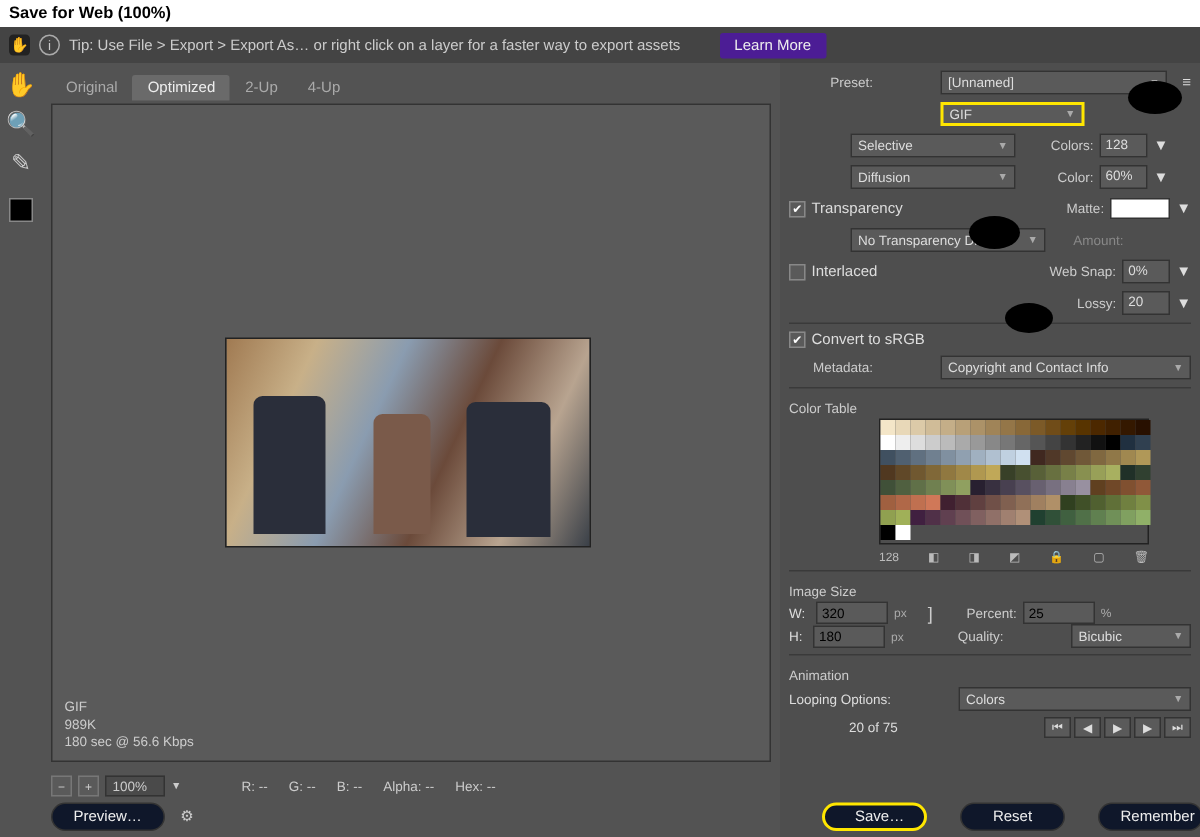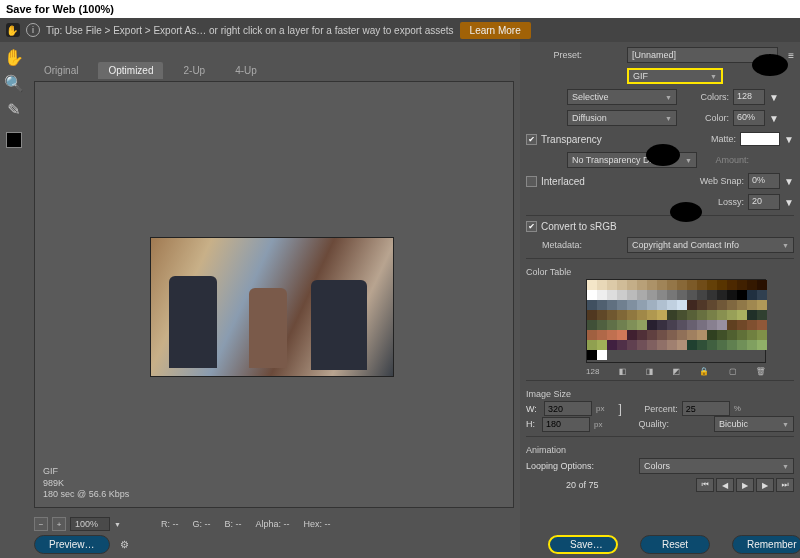--- a/index.html
+++ b/index.html
@@ -2,43 +2,43 @@
 <html><head>
 <meta charset="utf-8">
 <style>
   * { box-sizing: border-box; margin: 0; padding: 0; font-family: -apple-system, "Segoe UI", Arial, sans-serif; }
   body { background: #000; width: 800px; height: 558px; overflow: hidden; }
   .window { background: #fff; position: absolute; left: 0; top: 0; width: 800px; height: 558px; }
   .titlebar { background: #fff; color: #000; font-size: 11px; padding: 3px 6px; height: 18px; font-weight: bold; }
   .tipbar { background: #444; color: #ccc; font-size: 10px; height: 24px; display: flex; align-items: center; padding: 0 6px; gap: 6px; }
   .tipbar .hand { width: 14px; height: 14px; background: #222; border-radius: 3px; display:flex;align-items:center;justify-content:center;}
   .tipbar .info { width: 14px; height: 14px; border: 1px solid #aaa; border-radius: 50%; display: flex; align-items: center; justify-content: center; font-size: 9px; }
-  .learnmore { background: #a16207; color: #eee; font-size: 10px; padding: 3px 10px; border-radius: 2px; margin-left: 0; cursor:pointer;}
+  .learnmore { background: #4c1d95; color: #eee; font-size: 10px; padding: 3px 10px; border-radius: 2px; margin-left: 20px; cursor:pointer;}
   .main { background: #535353; height: 516px; display: flex; position: relative; }
   .toolcol { width: 28px; background: #535353; padding-top: 6px; display: flex; flex-direction: column; align-items: center; gap: 8px; }
   .tool { width: 18px; height: 18px; display:flex;align-items:center;justify-content:center; color:#ccc; cursor:pointer;}
   .swatch { width: 16px; height: 16px; background: #000; border: 1px solid #888; margin-top:6px;}
   .center { flex: 1; display: flex; flex-direction: column; }
-  .tabs { display: flex; gap: 10px; padding: 20px 6px 0; font-size: 10px; color: #aaa; text-align: center; }
+  .tabs { display: flex; gap: 0; padding: 8px 6px 0; font-size: 10px; color: #aaa; text-align: center; }
   .tab { padding: 3px 10px; cursor:pointer;}
   .tab.active { background: #6a6a6a; color: #eee; border-radius: 2px 2px 0 0; }
   .preview { background: #5a5a5a; border: 1px solid #333; margin: 2px 6px; flex: 1; position: relative; }
   .preview-img { position: absolute; left: 115px; top: 155px; width: 244px; height: 140px;
     background: linear-gradient(115deg,#a07a52 0%,#c8b088 20%,#8a9cb0 40%,#6b4a3a 60%,#b8a490 80%,#3a4048 100%);
     border: 1px solid #222; }
   .scene-person { position:absolute; background:#2a2e3a; border-radius:6px 6px 0 0;}
   .meta { position: absolute; left: 8px; bottom: 6px; font-size: 9px; color: #ccc; line-height: 1.3; }
   .bottombar { height: 48px; background: #535353; padding: 4px 6px; font-size: 10px; color: #ccc; }
   .br1 { display:flex; align-items:center; gap:10px; height:20px;}
   .zoomgrp { display:flex; align-items:center; gap:4px;}
   .zbox { width:14px;height:14px;border:1px solid #777;background:#5a5a5a;display:flex;align-items:center;justify-content:center;font-size:8px;cursor:pointer;}
   .zval { background:#4a4a4a; border:1px solid #333; font-size:9px; padding:1px 4px; width:40px;}
   .readouts { display:flex; gap:14px; margin-left:30px; font-size:9px;}
   .br2 { display:flex; align-items:center; gap:8px; height:20px;}
-  .btn { background:#0c4a6e; border:1px solid #333; color:#eee; font-size:10px; padding:3px 14px; border-radius:10px; cursor:pointer;}
+  .btn { background:#0f172a; border:1px solid #333; color:#eee; font-size:10px; padding:3px 14px; border-radius:10px; cursor:pointer;}
   .gear { width:14px;height:14px;display:flex;align-items:center;justify-content:center;font-size:10px;cursor:pointer;}
 
   .right { width: 280px; background: #4e4e4e; padding: 4px 6px; font-size: 10px; color: #ddd; position:relative;}
   .row { display:flex; align-items:center; gap:4px; margin-bottom:3px; min-height:18px;}
   .lbl { width: 56px; text-align:right; font-size:9px; color:#ccc;}
   .slbl { font-size:9px; color:#ccc; width:48px; text-align:right;}
   .sel { background:#5a5a5a; border:1px solid #333; color:#ddd; font-size:9px; padding:1px 4px; height:16px; flex:1; display:flex;align-items:center;justify-content:space-between;cursor:pointer;margin-left:41px;}
   .sel .chev { font-size:7px; color:#aaa;}
   .highlight-y { border:2px solid #ffe600 !important; }
   .cb { width:11px;height:11px;border:1px solid #888;background:#5a5a5a;display:inline-flex;align-items:center;justify-content:center;font-size:8px;color:#fff;cursor:pointer;}

